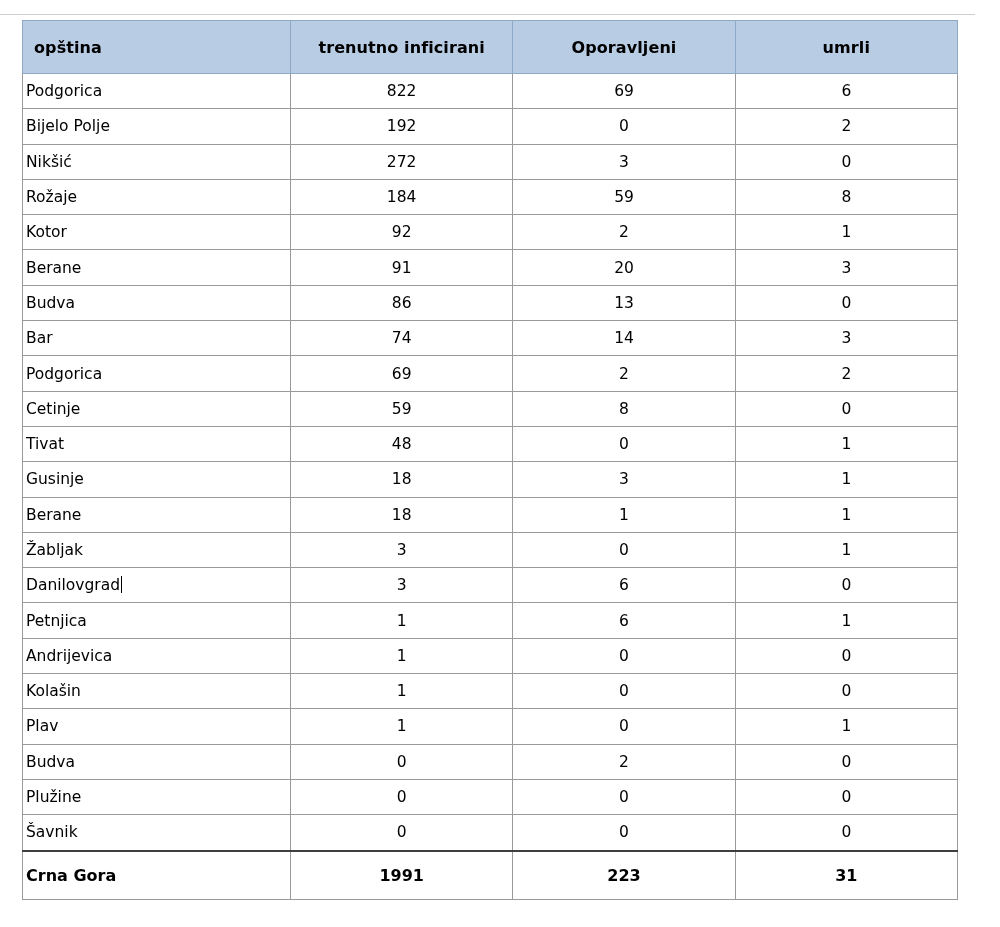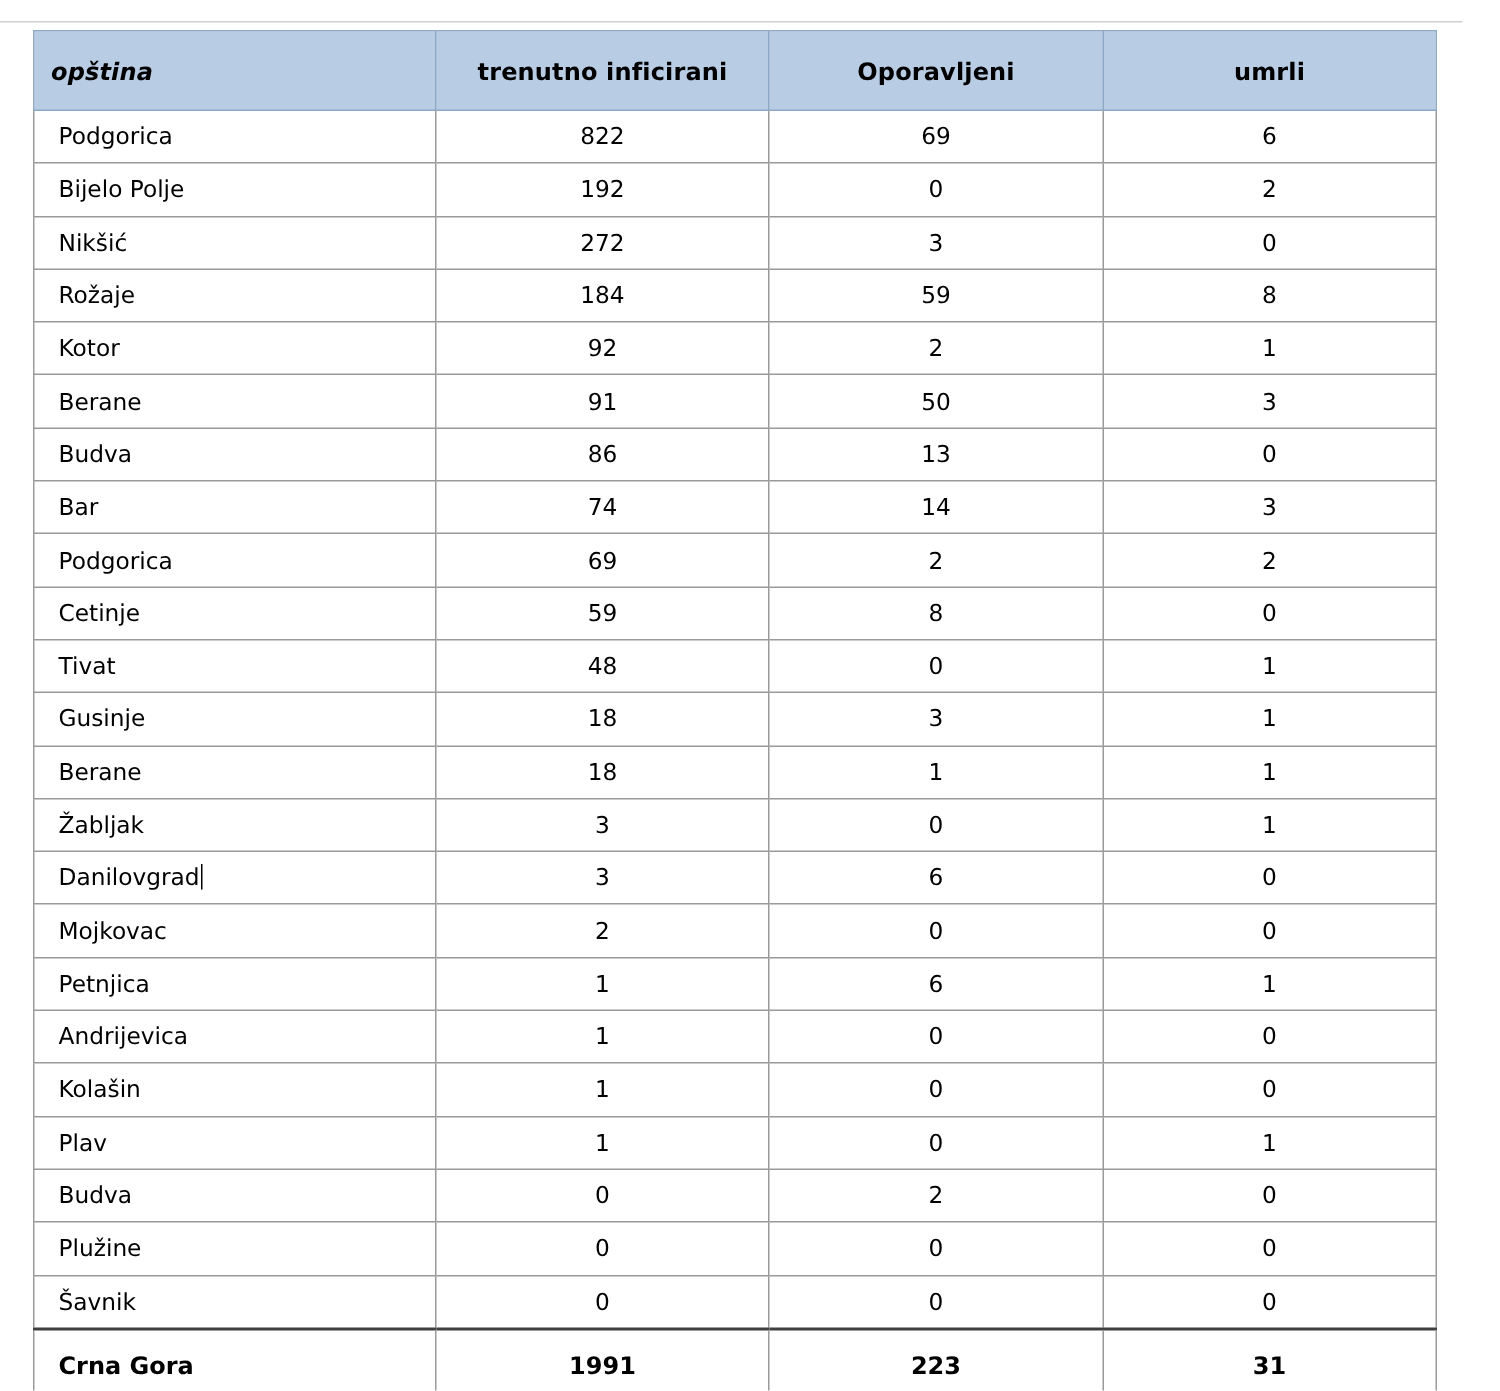--- a/index.html
+++ b/index.html
@@ -49,34 +49,33 @@
     border: 1px solid #8ea9c6;
     font-weight: bold;
     font-size: 16px;
     height: 50px;
     vertical-align: middle;
     letter-spacing: 0.1px;
   }
   table.covid thead th.name-head {
     text-align: left;
     padding-left: 11px;
-    font-style: italic;
   }
   table.covid tbody td {
     border-left: 1px solid #9a9a9a;
     border-right: 1px solid #9a9a9a;
     border-bottom: 1px solid #9a9a9a;
     height: 32.3px;
     text-align: center;
     vertical-align: middle;
     background: #ffffff;
   }
   table.covid tbody td.name {
     text-align: left;
-    padding-left: 16px;
+    padding-left: 3px;
   }
   table.covid tbody tr.total td {
     font-weight: bold;
     height: 45px;
     border-top: 2px solid #3f3f3f;
     border-bottom: 1px solid #9a9a9a;
     font-size: 16px;
   }
   table.covid tbody tr.total td.name {
     font-weight: bold;
@@ -142,21 +141,21 @@
         </tr>
         <tr>
           <td class="name">Kotor</td>
           <td>92</td>
           <td>2</td>
           <td>1</td>
         </tr>
         <tr>
           <td class="name">Berane</td>
           <td>91</td>
-          <td>50</td>
+          <td>20</td>
           <td>3</td>
         </tr>
         <tr>
           <td class="name">Budva</td>
           <td>86</td>
           <td>13</td>
           <td>0</td>
         </tr>
         <tr>
           <td class="name">Bar</td>
@@ -197,26 +196,20 @@
         <tr>
           <td class="name">Žabljak</td>
           <td>3</td>
           <td>0</td>
           <td>1</td>
         </tr>
         <tr>
           <td class="name"><span>Danilovgrad</span><span class="caret"></span></td>
           <td>3</td>
           <td>6</td>
-          <td>0</td>
-        </tr>
-        <tr>
-          <td class="name">Mojkovac</td>
-          <td>2</td>
-          <td>0</td>
           <td>0</td>
         </tr>
         <tr>
           <td class="name">Petnjica</td>
           <td>1</td>
           <td>6</td>
           <td>1</td>
         </tr>
         <tr>
           <td class="name">Andrijevica</td>

